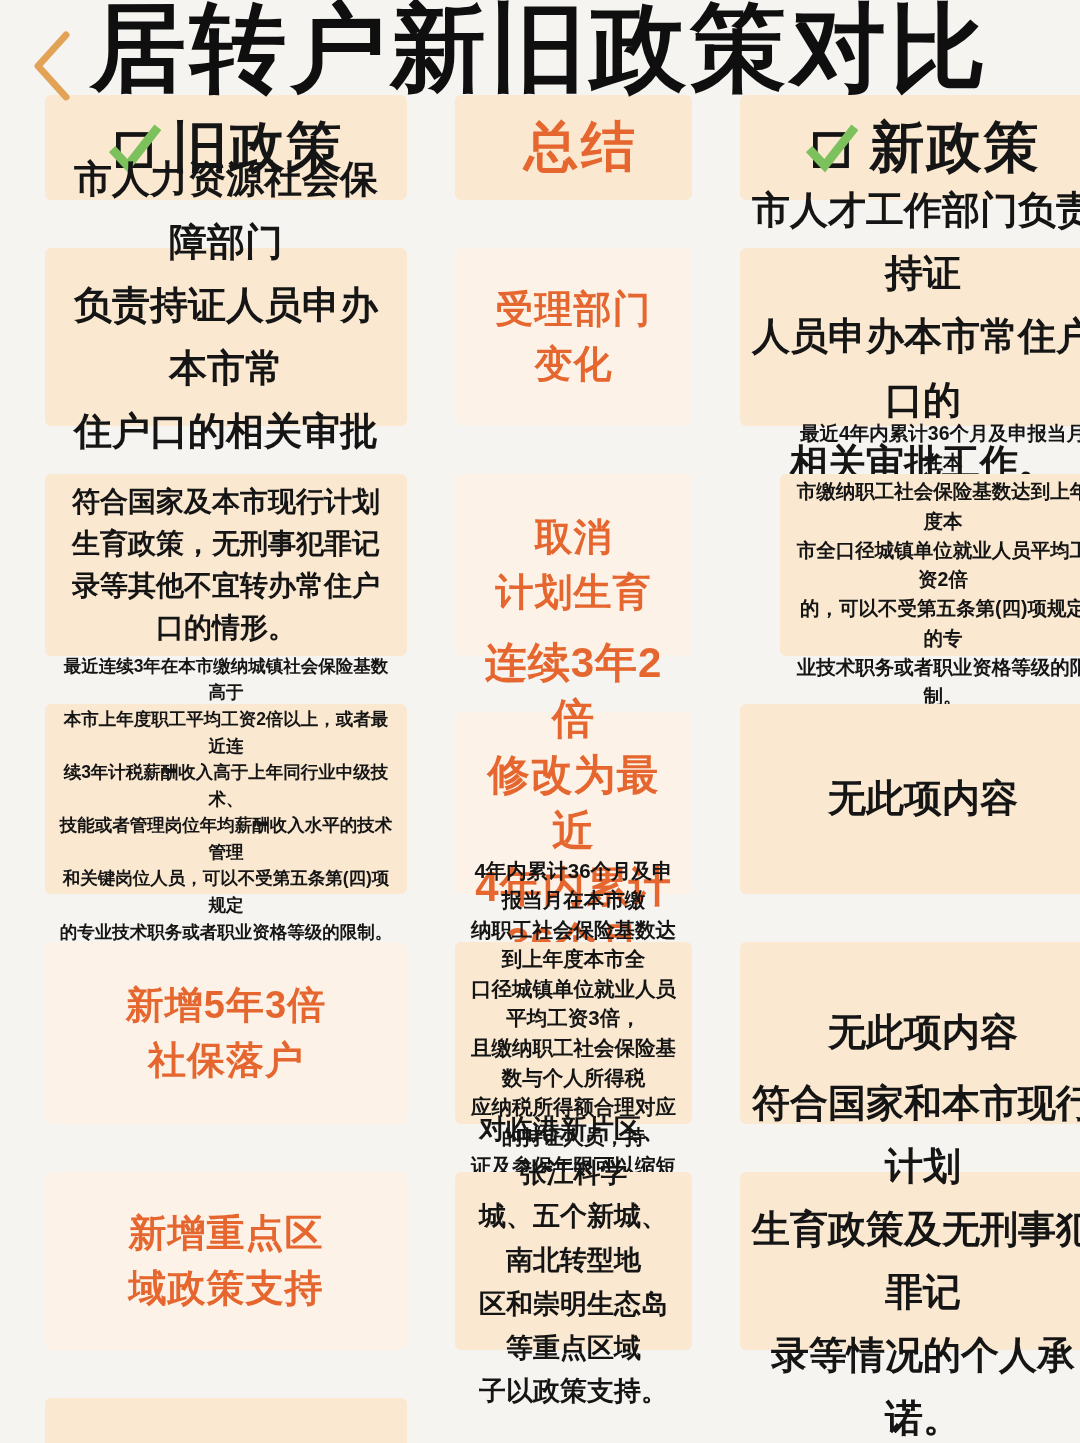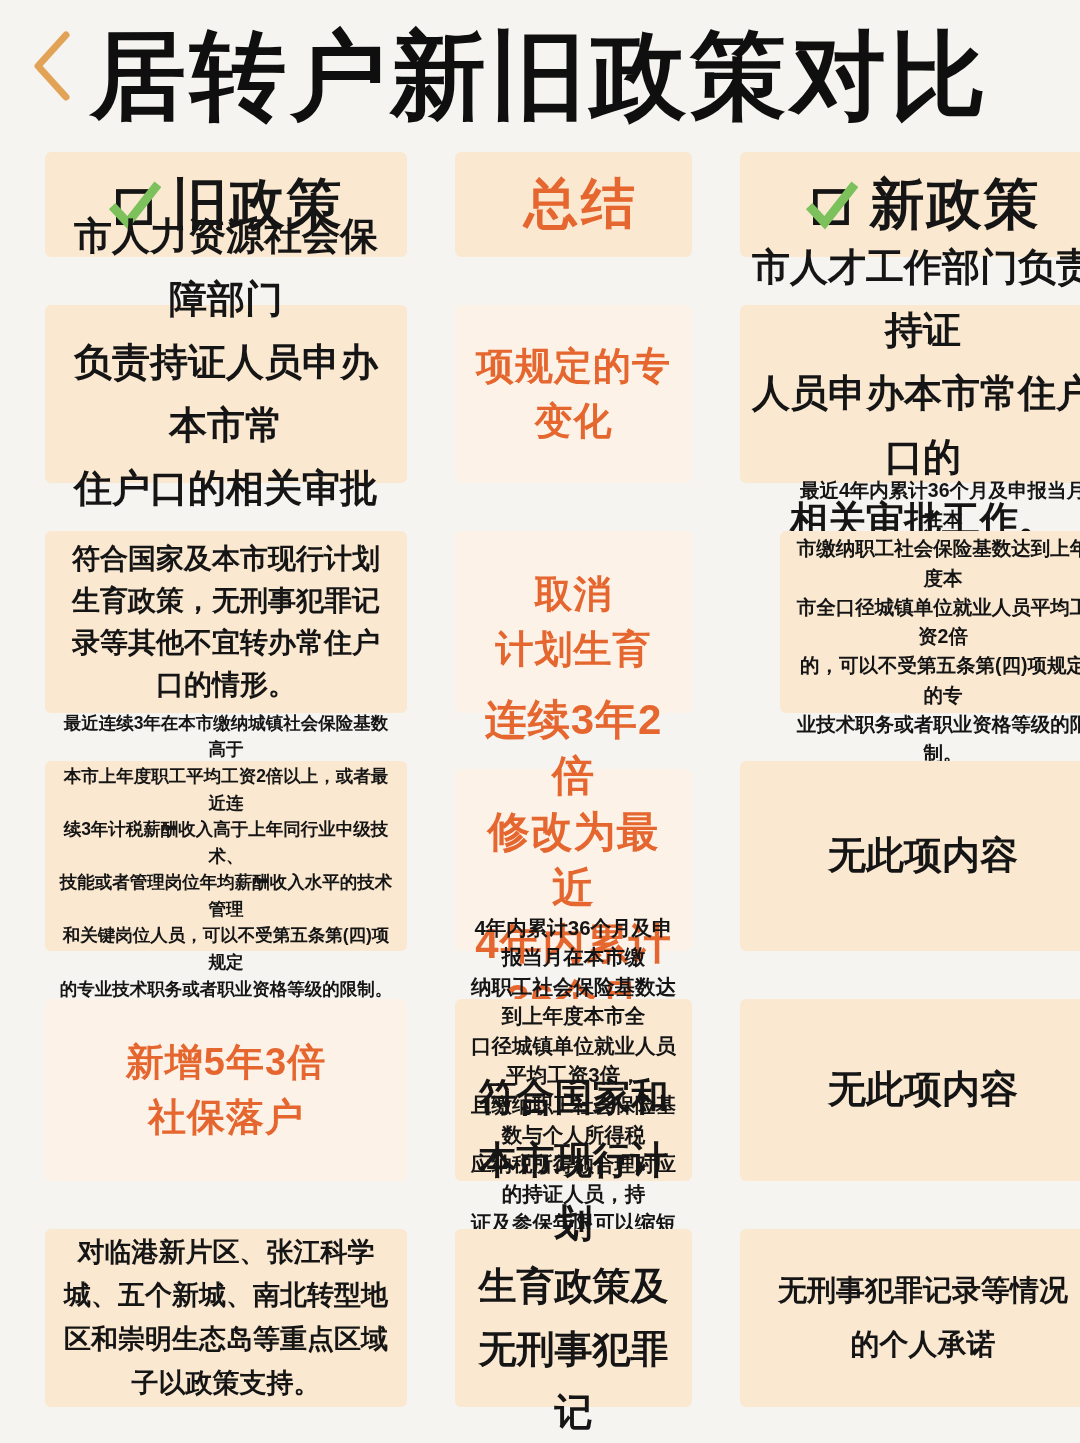--- a/index.html
+++ b/index.html
@@ -6,21 +6,21 @@
   body{
     width:1080px;height:1443px;
     background:#f6f4f1;
     font-family:"Liberation Sans","DejaVu Sans",sans-serif;
     color:#151515;
     -webkit-font-smoothing:antialiased;
   }
   .page{position:relative;width:1080px;height:1443px;overflow:hidden;}
 
   .title-wrap{
-    position:relative;height:152px;
+    position:relative;height:95px;
     display:flex;align-items:center;justify-content:center;
   }
   .page-title{
     font-size:96px;font-weight:900;letter-spacing:4px;
     color:#0f0f0f;line-height:1;white-space:nowrap;
   }
   .back-chevron{position:absolute;left:28px;top:28px;width:46px;height:76px;}
 
   .grid{
     display:grid;
@@ -86,21 +86,21 @@
       <svg class="cb" viewBox="0 0 100 104">
         <rect x="18" y="26" width="60" height="60" fill="none" stroke="#141414" stroke-width="9"></rect>
         <polyline points="6,54 36,86 94,12" fill="none" stroke="#7cc15c" stroke-width="17" stroke-linejoin="miter"></polyline>
       </svg>
       <span>新政策</span>
     </div>
 
     <div class="cell peach t30">市人力资源社会保障部门
 负责持证人员申办本市常
 住户口的相关审批工作。</div>
-    <div class="cell light sum">项规定的专
+    <div class="cell light sum">受理部门
 变化</div>
     <div class="cell peach t30">市人才工作部门负责持证
 人员申办本市常住户口的
 相关审批工作。</div>
 
     <div class="cell peach t30b">符合国家及本市现行计划
 生育政策，无刑事犯罪记
 录等其他不宜转办常住户
 口的情形。</div>
     <div class="cell light sum">取消
@@ -126,20 +126,22 @@
     <div class="cell light sum">新增5年3倍
 社保落户</div>
     <div class="cell peach t20">4年内累计36个月及申报当月在本市缴
 纳职工社会保险基数达到上年度本市全
 口径城镇单位就业人员平均工资3倍，
 且缴纳职工社会保险基数与个人所得税
 应纳税所得额合理对应的持证人员，持
 证及参保年限可以缩短至5年。</div>
 
     <div class="cell peach t30">无此项内容</div>
+    <div class="cell light sum">新增重点区
+域政策支持</div>
     <div class="cell peach t27">对临港新片区、张江科学
 城、五个新城、南北转型地
 区和崇明生态岛等重点区域
 子以政策支持。</div>
 
     <div class="cell peach t30">符合国家和本市现行计划
 生育政策及无刑事犯罪记
 录等情况的个人承诺。</div>
     <div class="cell peach t29">无刑事犯罪记录等情况
 的个人承诺</div>

